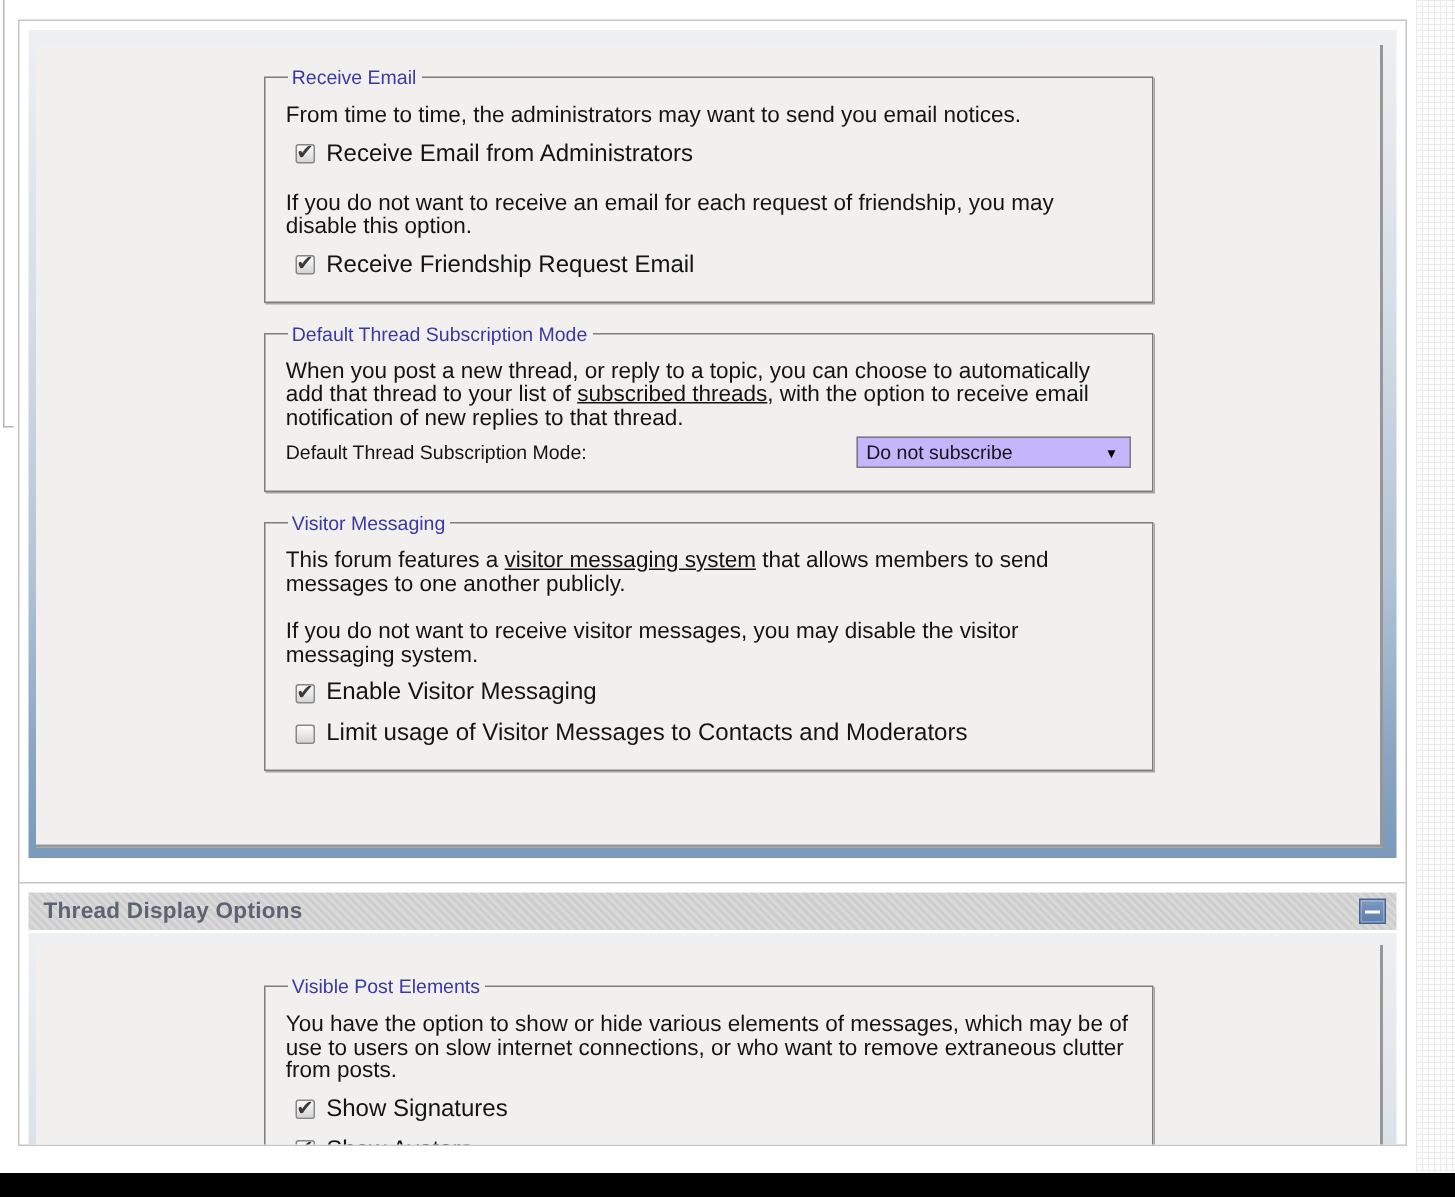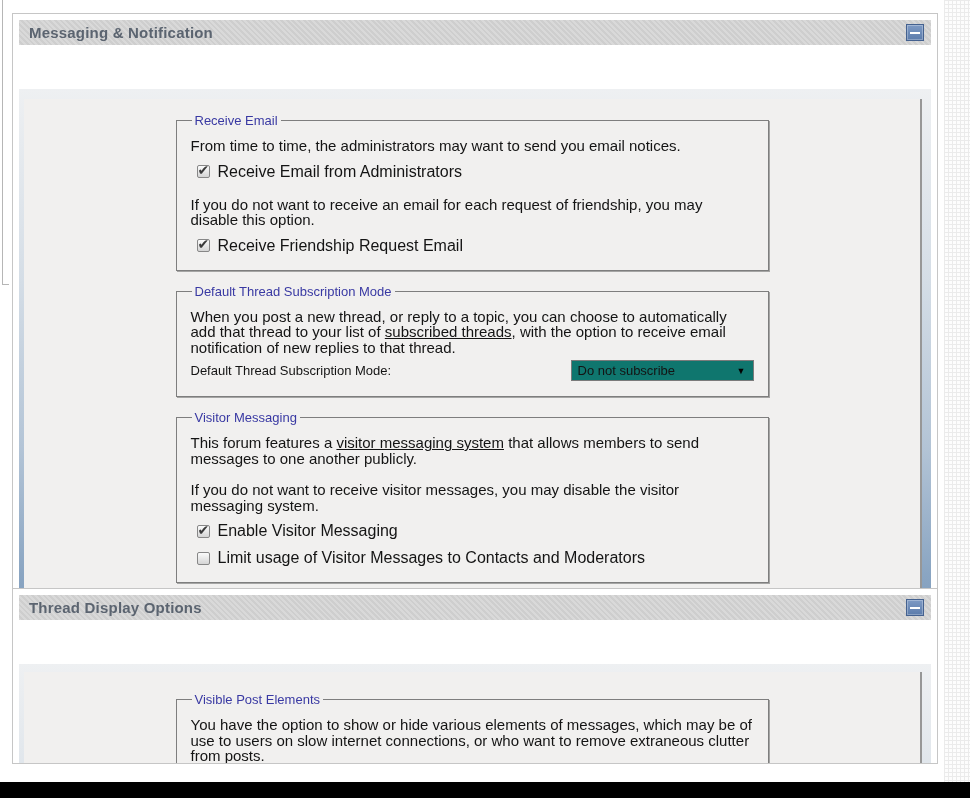--- a/index.html
+++ b/index.html
@@ -38,21 +38,21 @@
   .sec-title { font-size:15px; font-weight:bold; color:#5b6470; letter-spacing:0.2px; }
   .collapse-btn {
     position:absolute; right:7px; top:4px; width:18px; height:17px; box-sizing:border-box;
     background:linear-gradient(#7e9ac4,#5c7cab);
     border:1px solid #44618f;
     box-shadow: inset 0 0 0 1px rgba(255,255,255,0.28);
     display:flex; align-items:center; justify-content:center; cursor:pointer;
   }
   .minus-bar { width:10px; height:2px; background:#ffffff; }
 
-  .content { position:relative;margin-top:44px; }
+  .content { position:relative; }
   #content1 { height:552px; }
   #content2 { height:552px; }
   .content {
     background:linear-gradient(180deg,#eef0f2 0%,#d4dde6 35%,#b3c4d6 65%,#8aa5c2 88%,#7b99bb 100%);
   }
   .inner {
     position:absolute; left:5px; top:10px; right:9px; bottom:7px;
     background:#f1f0ef;
     border-right:2px solid #979797; border-bottom:2px solid #979797;
   }
@@ -83,42 +83,36 @@
   .checkbox.on::after {
     content:"\2714";
     position:absolute; left:0px; top:-4px;
     font-size:14px; color:#3a3a3a;
   }
 
   .select-row { display:flex; justify-content:space-between; align-items:center; margin-top:5px; }
   .select-label { font-size:13px; }
   .selectbox {
     width:183px; height:21px; box-sizing:border-box;
-    border:1px solid #7b7b7b; background:#0f766e;
+    border:1px solid #7b7b7b; background:#c4b5fd;
     display:flex; align-items:center; justify-content:space-between;
     padding:0 7px 0 6px; font-size:13px; cursor:pointer;
   }
   .select-arrow { font-size:9px; color:#000; }
 
   .black-bar { position:absolute; left:0; top:782px; width:970px; height:16px; background:#000; z-index:20; }
 </style>
 </head>
 <body>
 
 <div class="grid-band"></div>
 <div class="edge-v"></div>
 <div class="edge-h"></div>
 
 <div class="panel" id="panel1">
-  <div class="sec-header">
-    <span class="sec-title">Messaging &amp; Notification</span>
-    <span class="collapse-btn">
-      <span class="minus-bar"></span>
-    </span>
-  </div>
   <div class="content" id="content1">
     <div class="inner" id="inner1">
 
       <fieldset>
         <legend>Receive Email</legend>
         <p class="first">From time to time, the administrators may want to send you email notices.</p>
         <div class="cb-row">
           <span class="checkbox on"></span>
           <span>Receive Email from Administrators</span>
         </div>

